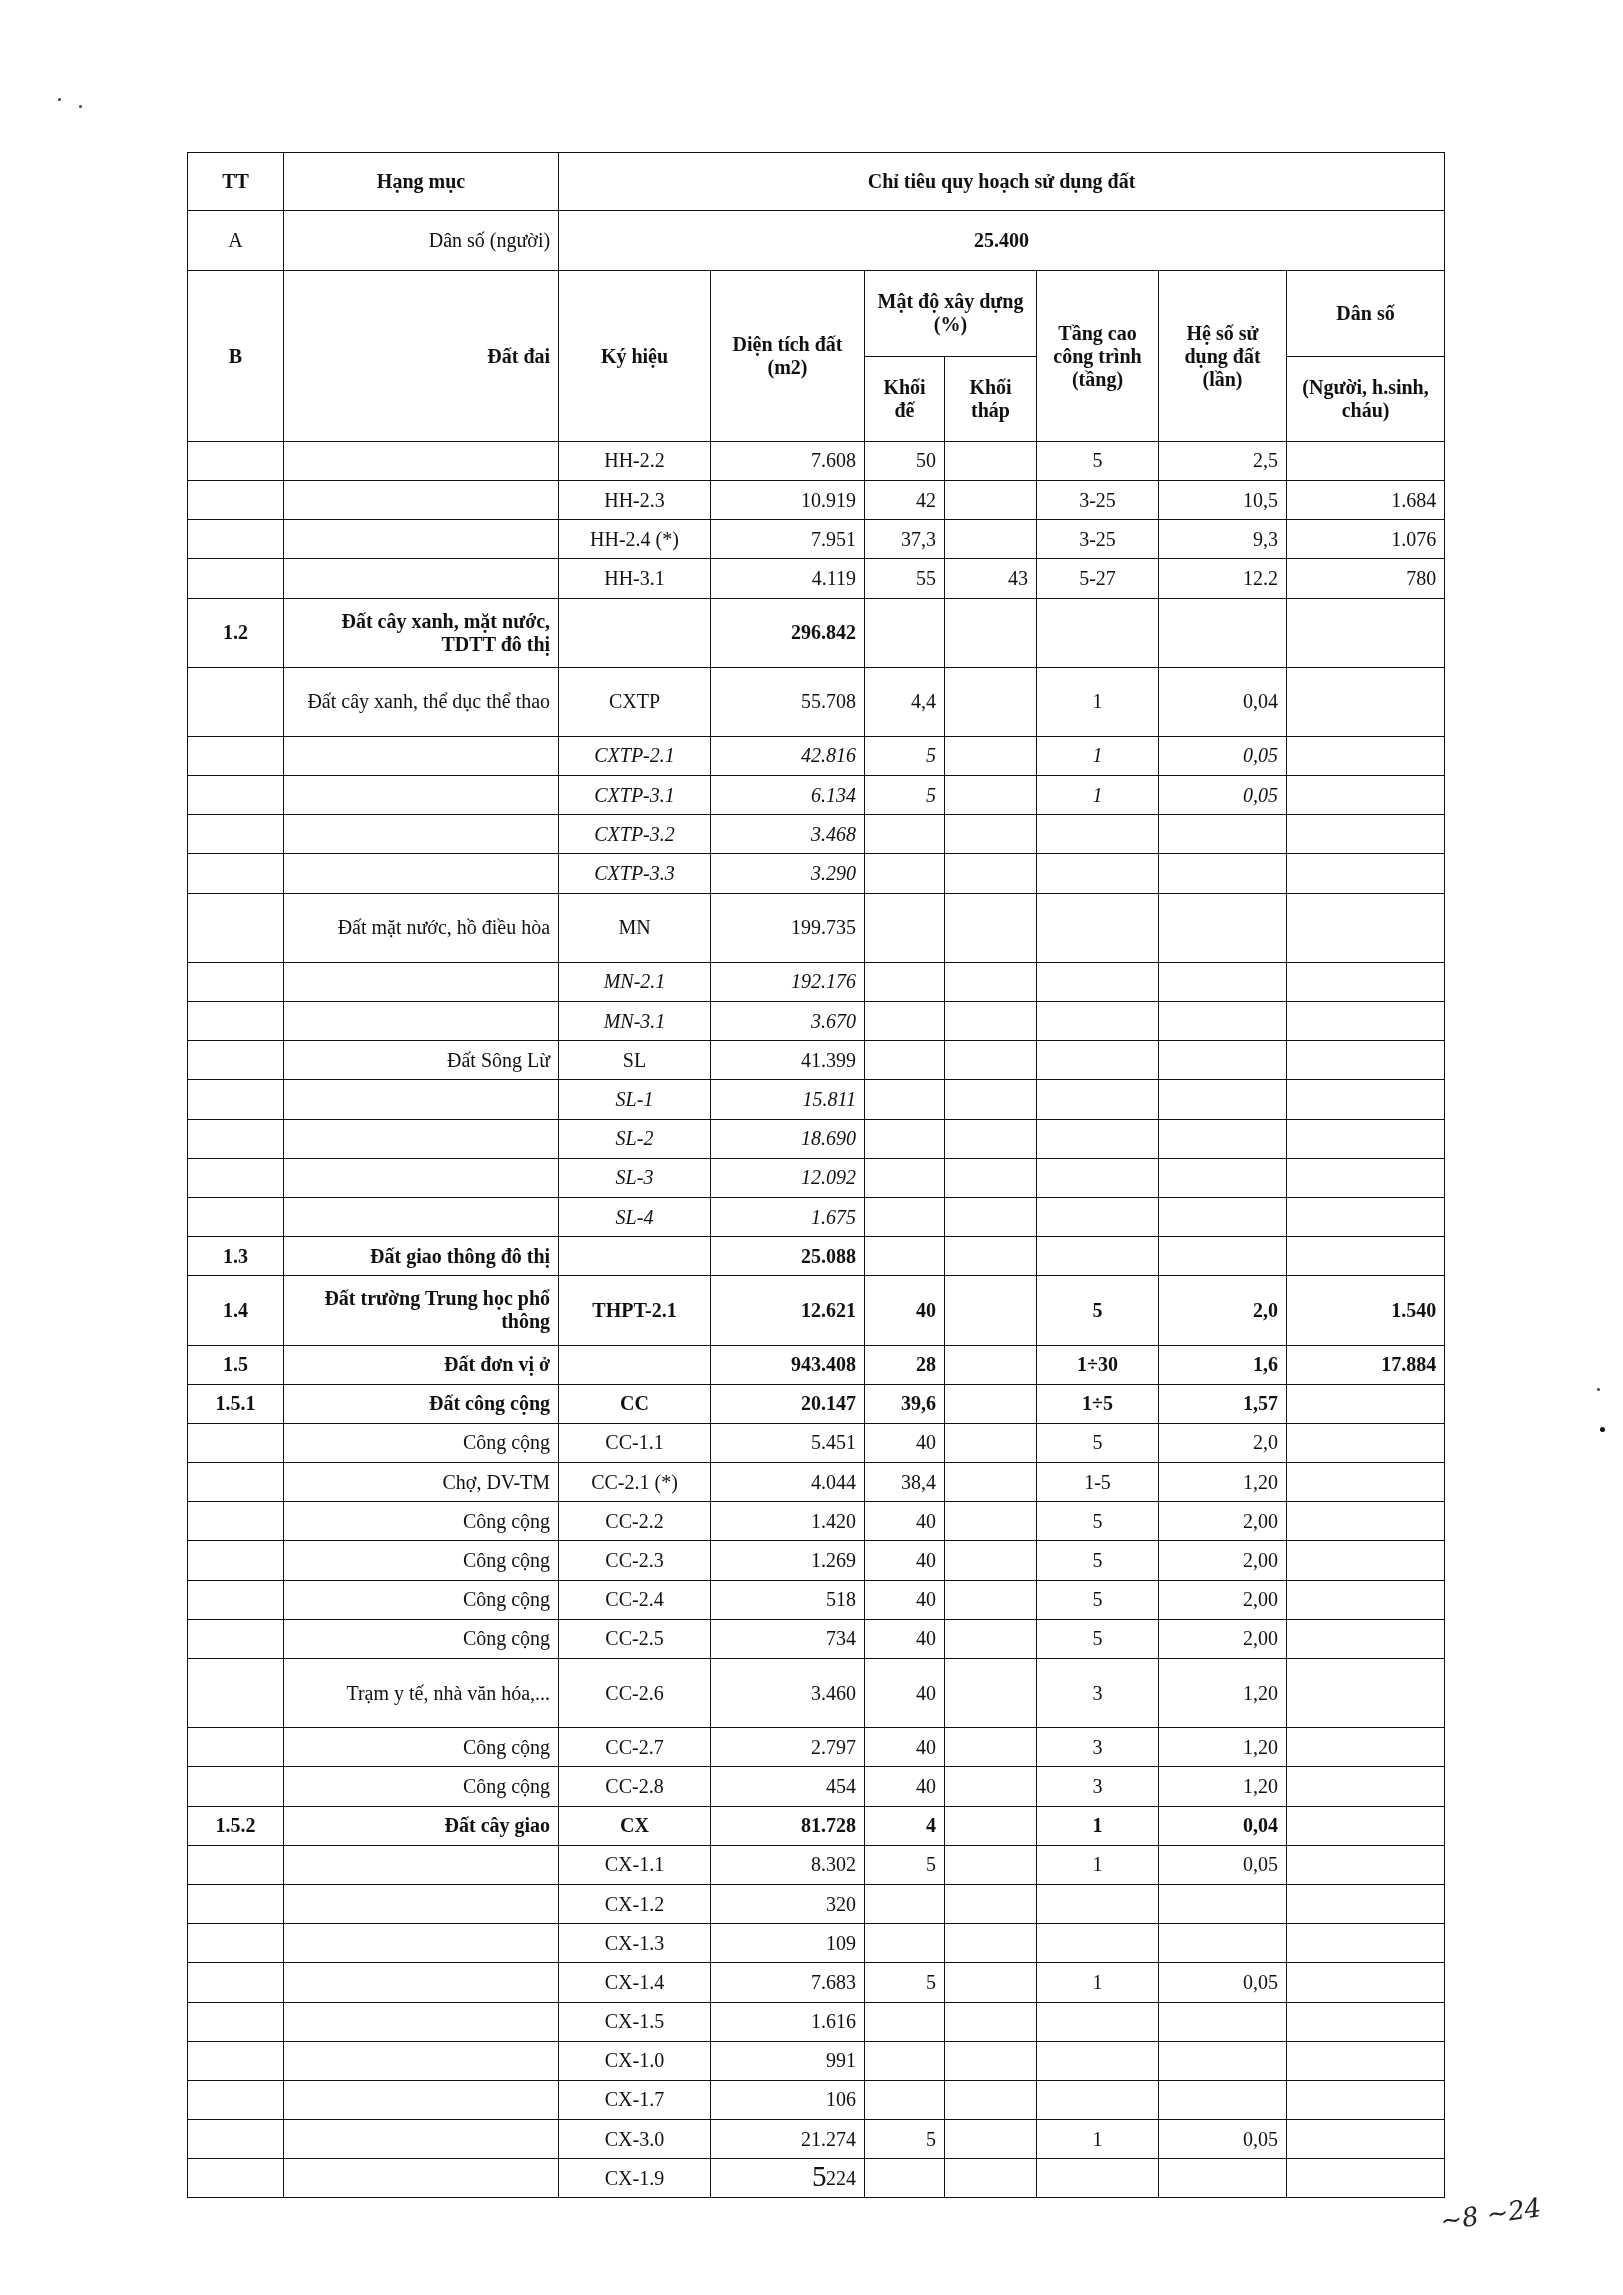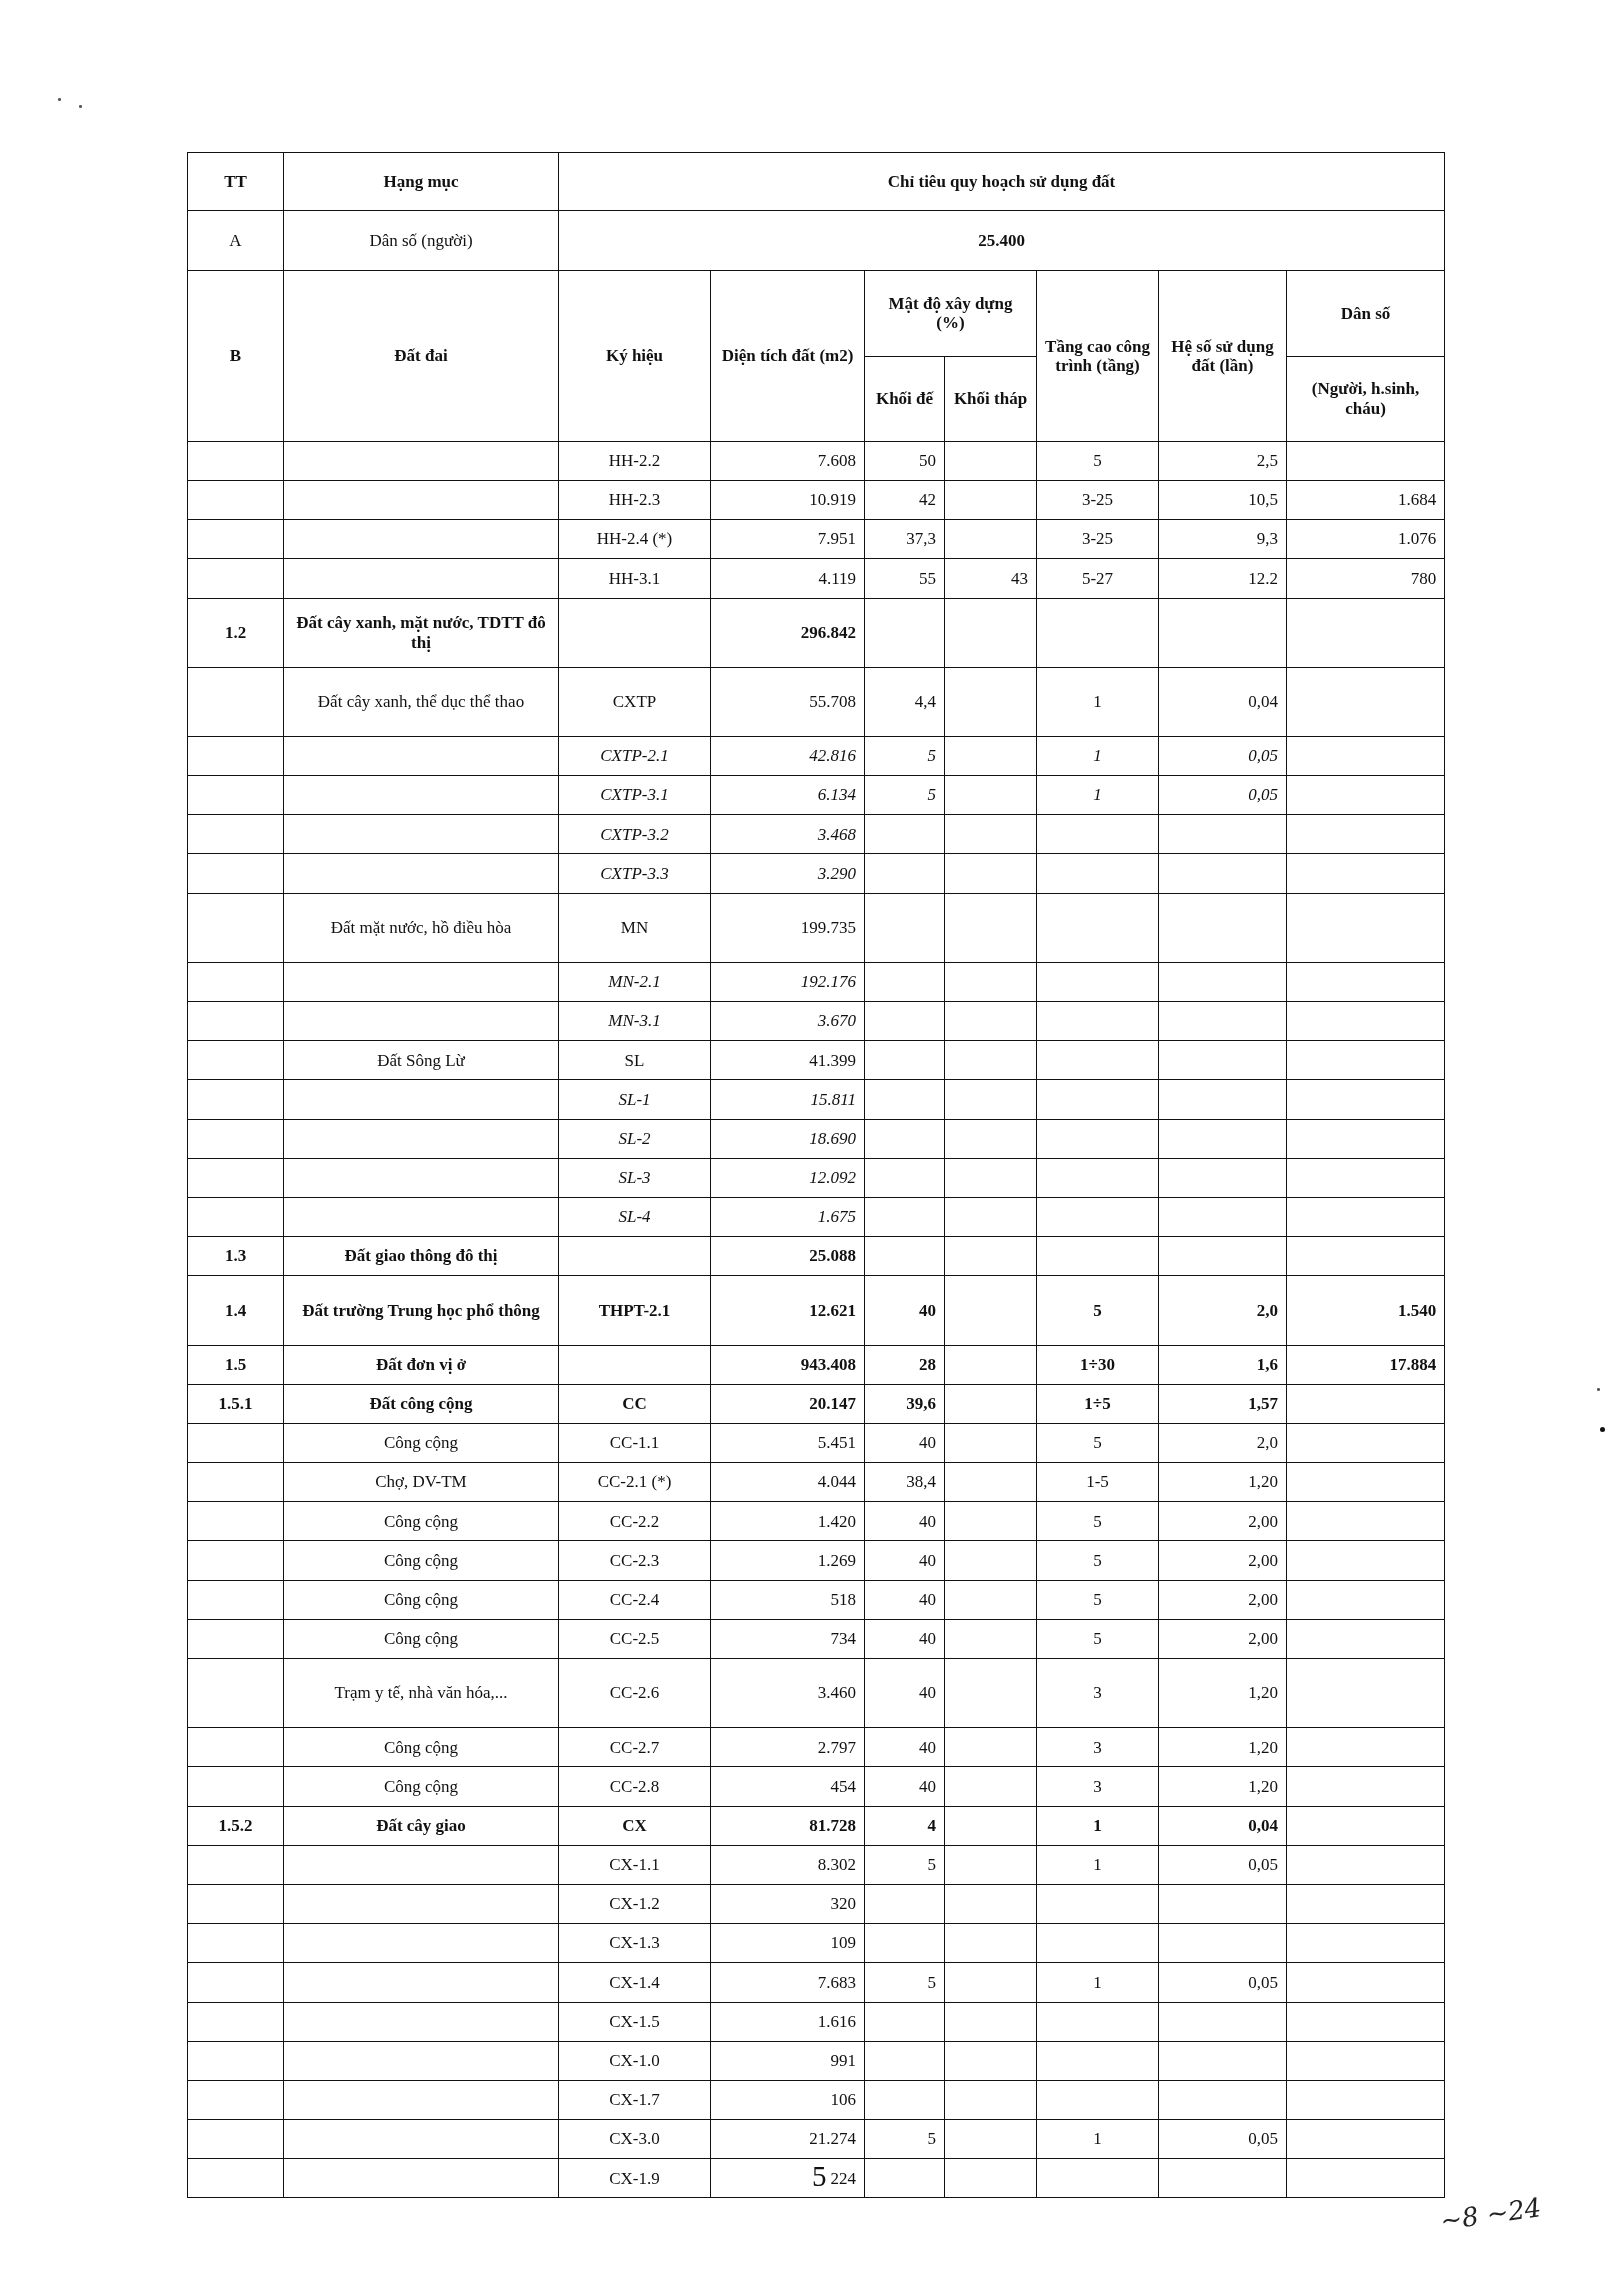--- a/index.html
+++ b/index.html
@@ -20,21 +20,21 @@
       left: 0; top: 0;
       width: 1623px; height: 2295px;
     }
     table.plan {
       position: absolute;
       left: 187px;
       top: 152px;
       width: 1257px;
       border-collapse: collapse;
       table-layout: fixed;
-      font-size: 17px;
+      font-size: 20px;
       line-height: 1.15;
     }
     table.plan td, table.plan th {
       border: 1.6px solid #111;
       padding: 2.6px 7.9px;
       vertical-align: middle;
       overflow: hidden;
     }
     table.plan th {
       font-weight: bold;
@@ -53,21 +53,21 @@
     .hdr-row1 td, .hdr-row1 th { height: 52px; }
     .hdr-row2 td, .hdr-row2 th { height: 54px; }
     .hdr-tall th { height: 79px; }
     .hdr-tall2 th { height: 79px; }
 
     tr.r td { height: 33px; }
     tr.r2 td { height: 63px; }
 
     .center { text-align: center; }
     .right { text-align: right; }
-    .left { text-align: center; }
+    .left { text-align: right; }
     .bold { font-weight: bold; margin-left: 12px; }
     .italic { font-style: italic; }
 
     .page-number {
       position: absolute;
       left: 812px;
       top: 2160px;
       font-size: 29px;
       font-family: "Liberation Serif", serif;
     }

